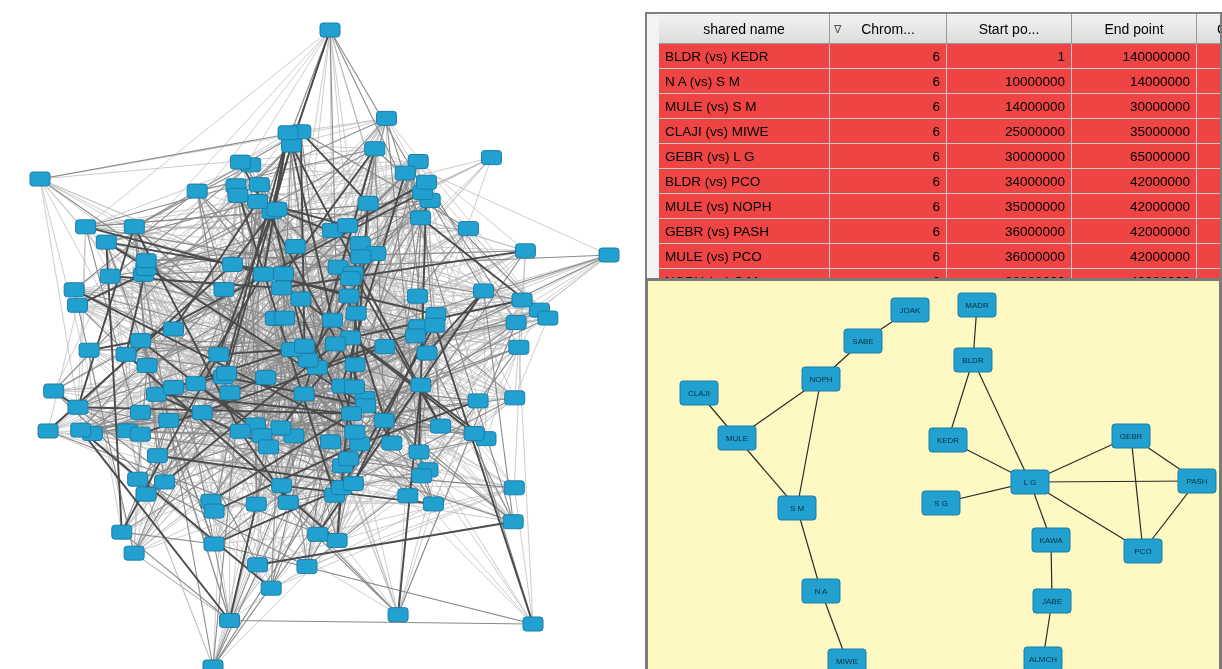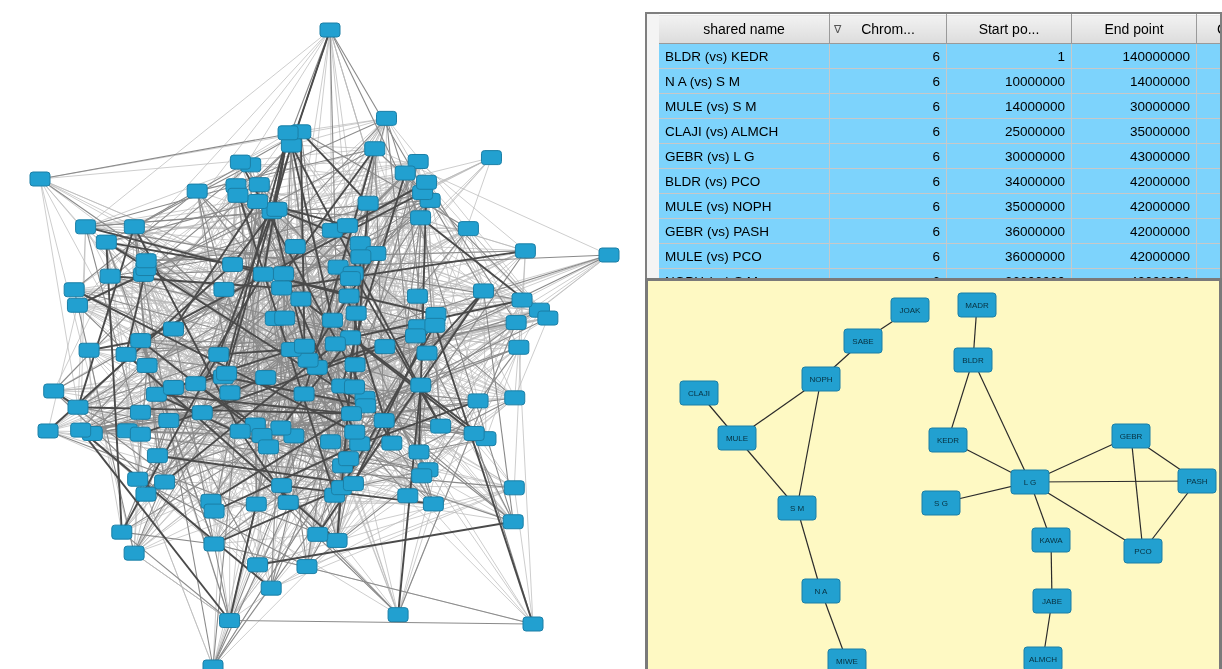--- a/index.html
+++ b/index.html
@@ -76,21 +76,21 @@
     font-size: 11px;
     color: #555;
   }
   #results-table tbody td {
     border-right: 1px solid #c8c8c8;
     border-bottom: 1px solid #c8c8c8;
     padding: 2px 6px;
     height: 20px;
     white-space: nowrap;
     overflow: hidden;
-    background: #7dd3fc;
+    background: #ef4444;
   }
   .col-name  { width: 158px; text-align: left; }
   .col-chrom { width: 104px; text-align: right; }
   .col-start { width: 112px; text-align: right; }
   .col-end   { width: 112px; text-align: right; }
   .col-gen   { width: 88px;  text-align: right; }
   #table-left-gutter {
     position: absolute;
     left: 0; top: 0;
     width: 12px; height: 100%;
@@ -1573,31 +1573,31 @@
               <td class="col-gen">6.6</td>
             </tr>
             <tr>
               <td class="col-name">MULE (vs) S M</td>
               <td class="col-chrom">6</td>
               <td class="col-start">14000000</td>
               <td class="col-end">30000000</td>
               <td class="col-gen">7.5</td>
             </tr>
             <tr>
-              <td class="col-name">CLAJI (vs) ALMCH</td>
+              <td class="col-name">CLAJI (vs) MIWE</td>
               <td class="col-chrom">6</td>
               <td class="col-start">25000000</td>
               <td class="col-end">35000000</td>
               <td class="col-gen">5.9</td>
             </tr>
             <tr>
               <td class="col-name">GEBR (vs) L G</td>
               <td class="col-chrom">6</td>
               <td class="col-start">30000000</td>
-              <td class="col-end">43000000</td>
+              <td class="col-end">65000000</td>
               <td class="col-gen">16.9</td>
             </tr>
             <tr>
               <td class="col-name">BLDR (vs) PCO</td>
               <td class="col-chrom">6</td>
               <td class="col-start">34000000</td>
               <td class="col-end">42000000</td>
               <td class="col-gen">11.4</td>
             </tr>
             <tr>

